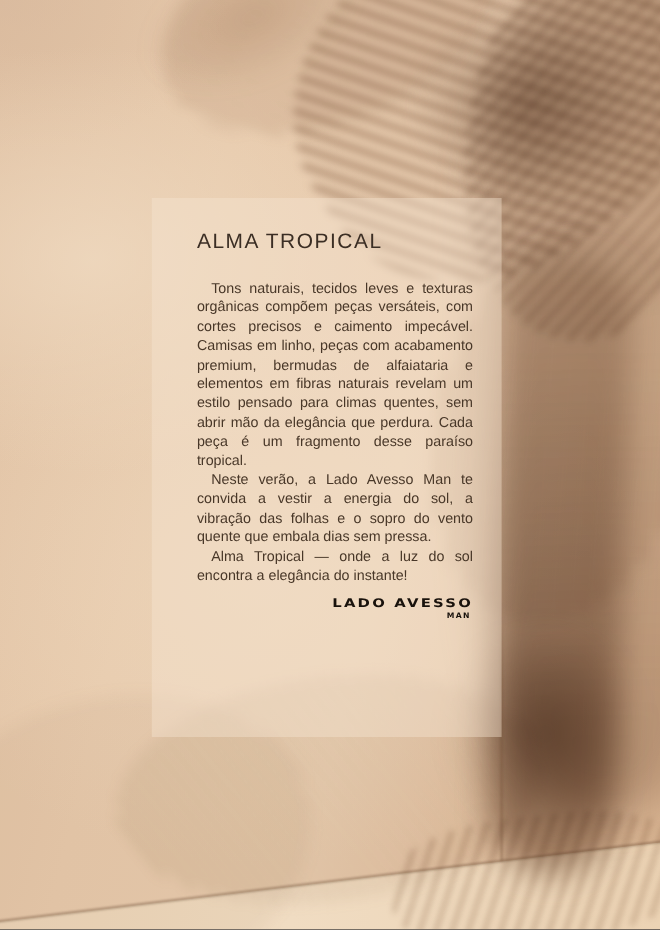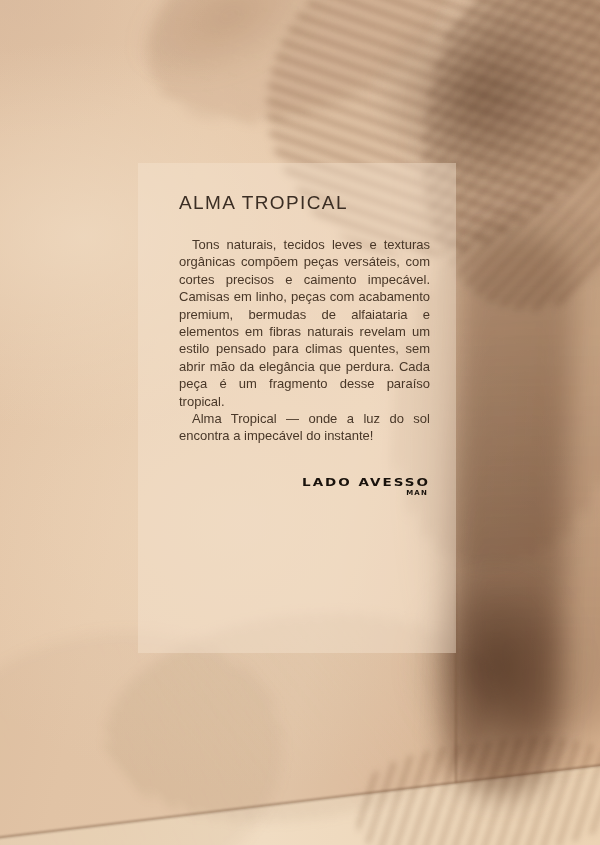--- a/index.html
+++ b/index.html
@@ -58,33 +58,33 @@
     position:absolute;left:-5px;top:837px;width:615px;height:2px;
     background:rgba(92,62,40,.45);transform-origin:left center;
     transform:rotate(-6.85deg);filter:blur(1px);
   }
   .corner-line{
     position:absolute;left:455px;top:548px;width:2px;height:235px;
     background:linear-gradient(rgba(110,75,50,0),rgba(110,75,50,.32) 30%,rgba(110,75,50,.42));
     filter:blur(1px);
   }
   .panel{
-    position:absolute;left:138px;top:163px;width:318px;height:490px;
+    position:absolute;left:138px;top:180px;width:318px;height:490px;
     background:rgba(246,229,209,.42);
     box-sizing:border-box;padding:29px 26px 0 41px;
   }
   .panel h1{
     margin:0 0 22px 0;font-size:19px;font-weight:500;letter-spacing:1.4px;
     color:#3b2e24;font-family:"Liberation Sans",sans-serif;
   }
   .panel p{
     margin:0;font-size:13px;line-height:17.4px;color:#483728;
     text-align:justify;text-indent:13px;
   }
-  .brand{margin-top:28px;text-align:right;color:#19120c;}
+  .brand{margin-top:8px;text-align:right;color:#19120c;}
   .brand-name{
     display:inline-block;font-family:"DejaVu Sans",sans-serif;font-weight:800;
     font-size:13.5px;letter-spacing:2px;transform:scaleY(.8);transform-origin:right center;
   }
   .brand-sub{
     font-family:"DejaVu Sans",sans-serif;font-weight:700;font-size:7px;
     letter-spacing:1.2px;margin-top:-2px;padding-right:2px;text-align:right;
   }
 </style>
 </head>
@@ -106,20 +106,21 @@
   <div class="sh sh-feather-mid"></div>
   <div class="sh sh-feather-left"></div>
   <div class="sh sh-floor-streaks"></div>
 
   <div class="floor-line"></div>
   <div class="corner-line"></div>
 
   <div class="panel">
     <h1>ALMA TROPICAL</h1>
     <p>Tons naturais, tecidos leves e texturas orgânicas compõem peças versáteis, com cortes precisos e caimento impecável. Camisas em linho, peças com acabamento premium, bermudas de alfaiataria e elementos em fibras naturais revelam um estilo pensado para climas quentes, sem abrir mão da elegância que perdura. Cada peça é um fragmento desse paraíso tropical.</p>
-    <p>Alma Tropical — onde a luz do sol encontra a impecável do instante!</p>
+    <p>Neste verão, a Lado Avesso Man te convida a vestir a energia do sol, a vibração das folhas e o sopro do vento quente que embala dias sem pressa.</p>
+    <p>Alma Tropical — onde a luz do sol encontra a elegância do instante!</p>
     <div class="brand">
       <div class="brand-name">LADO AVESSO</div>
       <div class="brand-sub">MAN</div>
     </div>
   </div>
 
 </div>
 
 </body></html>

